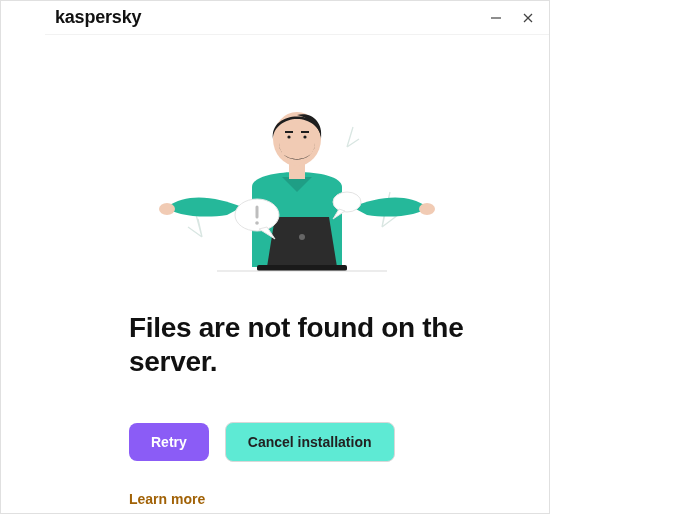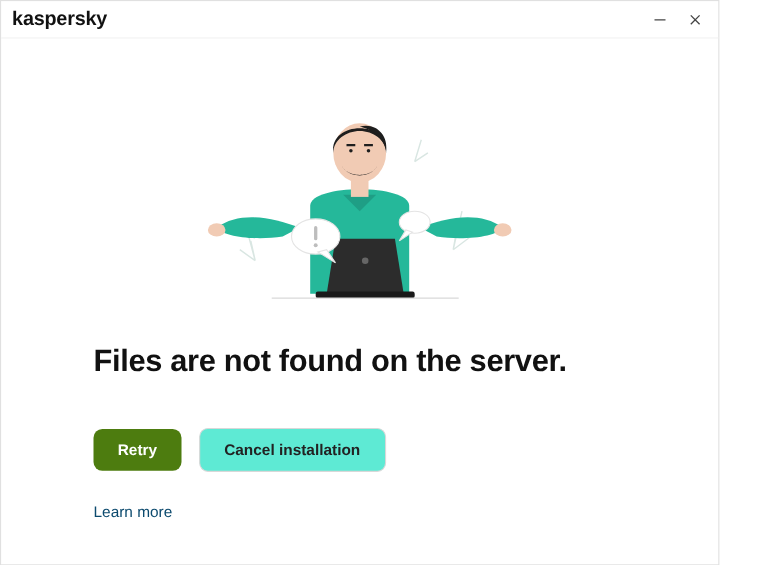--- a/index.html
+++ b/index.html
@@ -1,30 +1,30 @@
 <!DOCTYPE html>
 <html><head>
 <meta charset="utf-8">
 <style>
   * { box-sizing: border-box; margin: 0; padding: 0; }
   html, body { width: 690px; height: 514px; font-family: -apple-system, BlinkMacSystemFont, "Segoe UI", Arial, sans-serif; background: #fff; overflow: hidden; }
-  .window { width: 654px; height: 514px; position: relative; border: 1px solid #e0e0e0; background: #fff; }
+  .window { width: 550px; height: 514px; position: relative; border: 1px solid #e0e0e0; background: #fff; padding-left: 44px; }
   .titlebar { height: 34px; display: flex; align-items: center; justify-content: space-between; padding: 0 6px 0 10px; border-bottom: 1px solid #f2f2f2; }
   .brand { font-weight: 600; font-size: 18px; letter-spacing: -0.2px; color: #111; }
   .win-controls { display: flex; gap: 2px; }
   .win-btn { width: 30px; height: 26px; display: flex; align-items: center; justify-content: center; cursor: pointer; border-radius: 4px; }
   .win-btn svg { display: block; }
   .content { padding: 22px 84px 0 84px; }
   .illustration { width: 300px; height: 180px; margin: 40px auto 34px; position: relative; }
   .heading { font-size: 28px; font-weight: 700; color: #111; margin-bottom: 44px; letter-spacing: -0.3px; line-height: 1.2; }
   .actions { display: flex; gap: 16px; align-items: center; margin-bottom: 28px; }
   .btn { border: none; font-size: 14px; font-weight: 600; padding: 11px 22px; border-radius: 8px; cursor: pointer; font-family: inherit; }
-  .btn-primary { background: #4d7c0f; color: #fff; }
+  .btn-primary { background: #8b5cf6; color: #fff; }
   .btn-secondary { background: #5eead4; color: #222; border: 1px solid #d8d8d8; }
-  .learn-more { font-size: 14px; font-weight: 400; color: #0c4a6e; text-decoration: none; cursor: pointer; display: inline-block; }
+  .learn-more { font-size: 14px; font-weight: 700; color: #a16207; text-decoration: none; cursor: pointer; display: inline-block; }
 </style>
 </head>
 <body>
 
 <div class="window">
   <div class="titlebar">
     <div class="brand">kaspersky</div>
     <div class="win-controls">
       <div class="win-btn">
         <svg width="12" height="12" viewBox="0 0 12 12">

